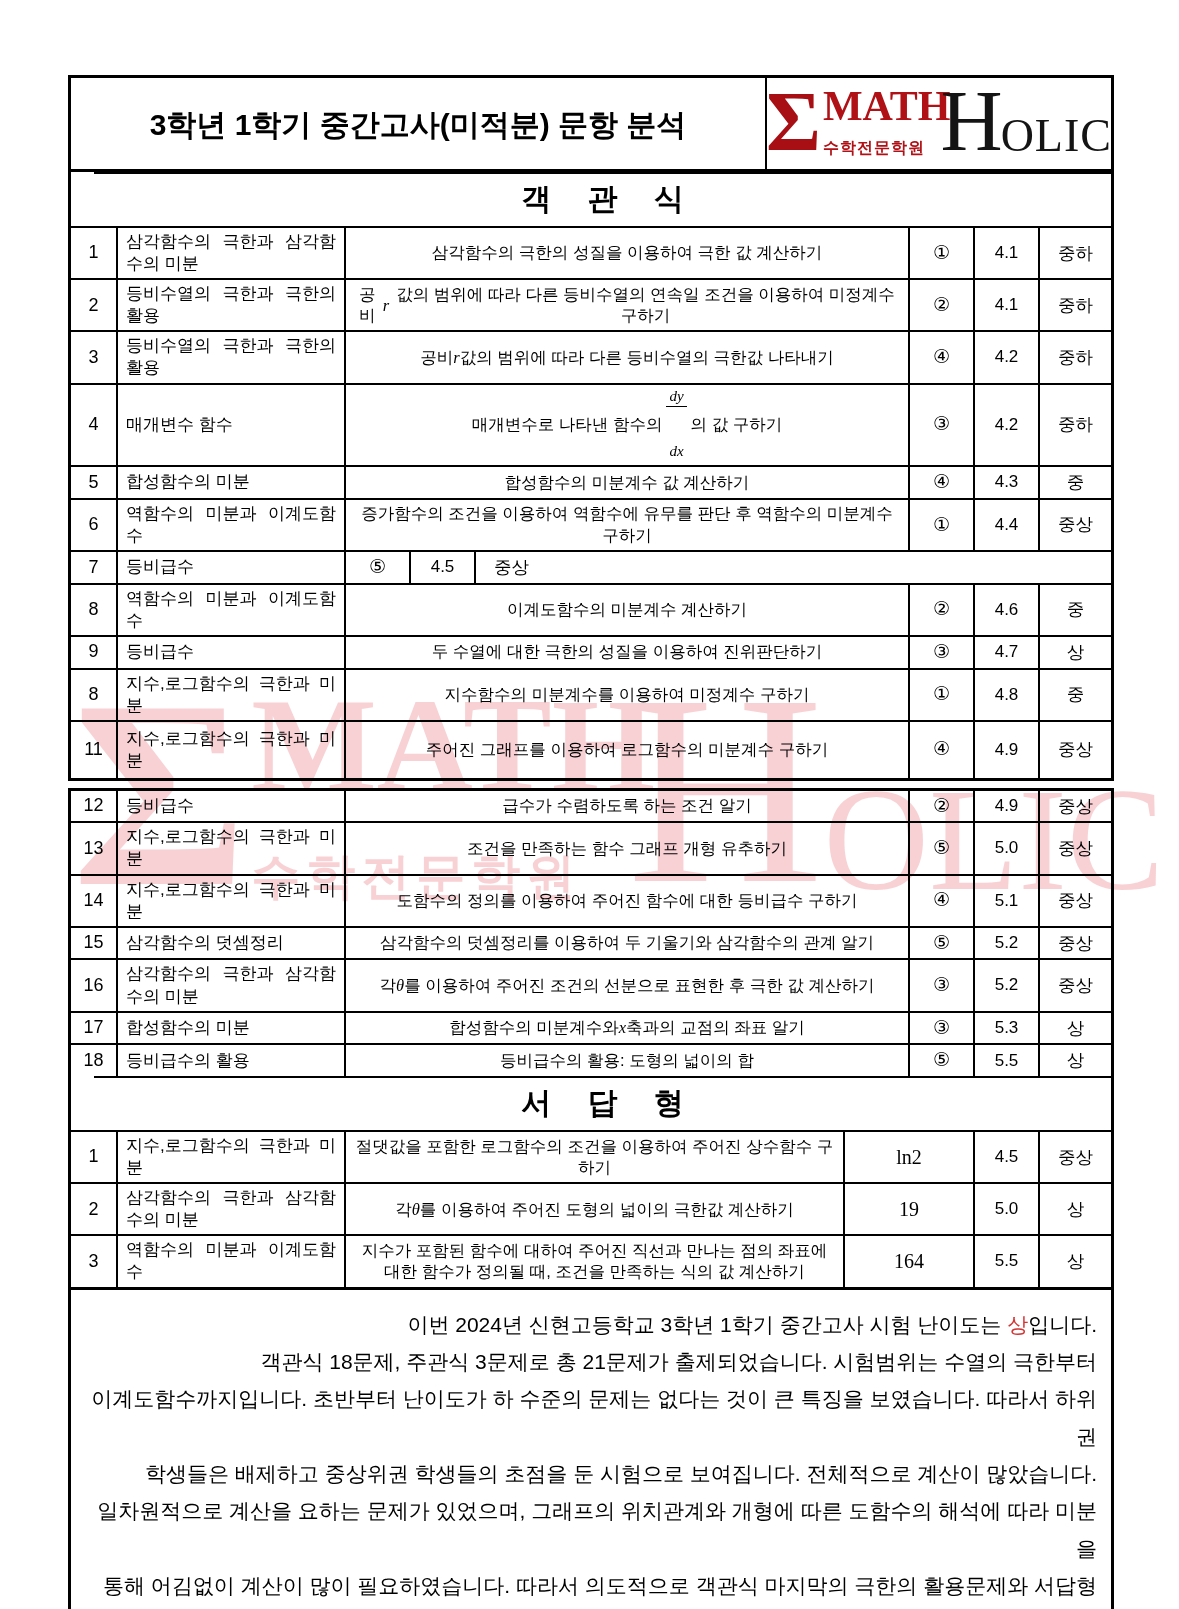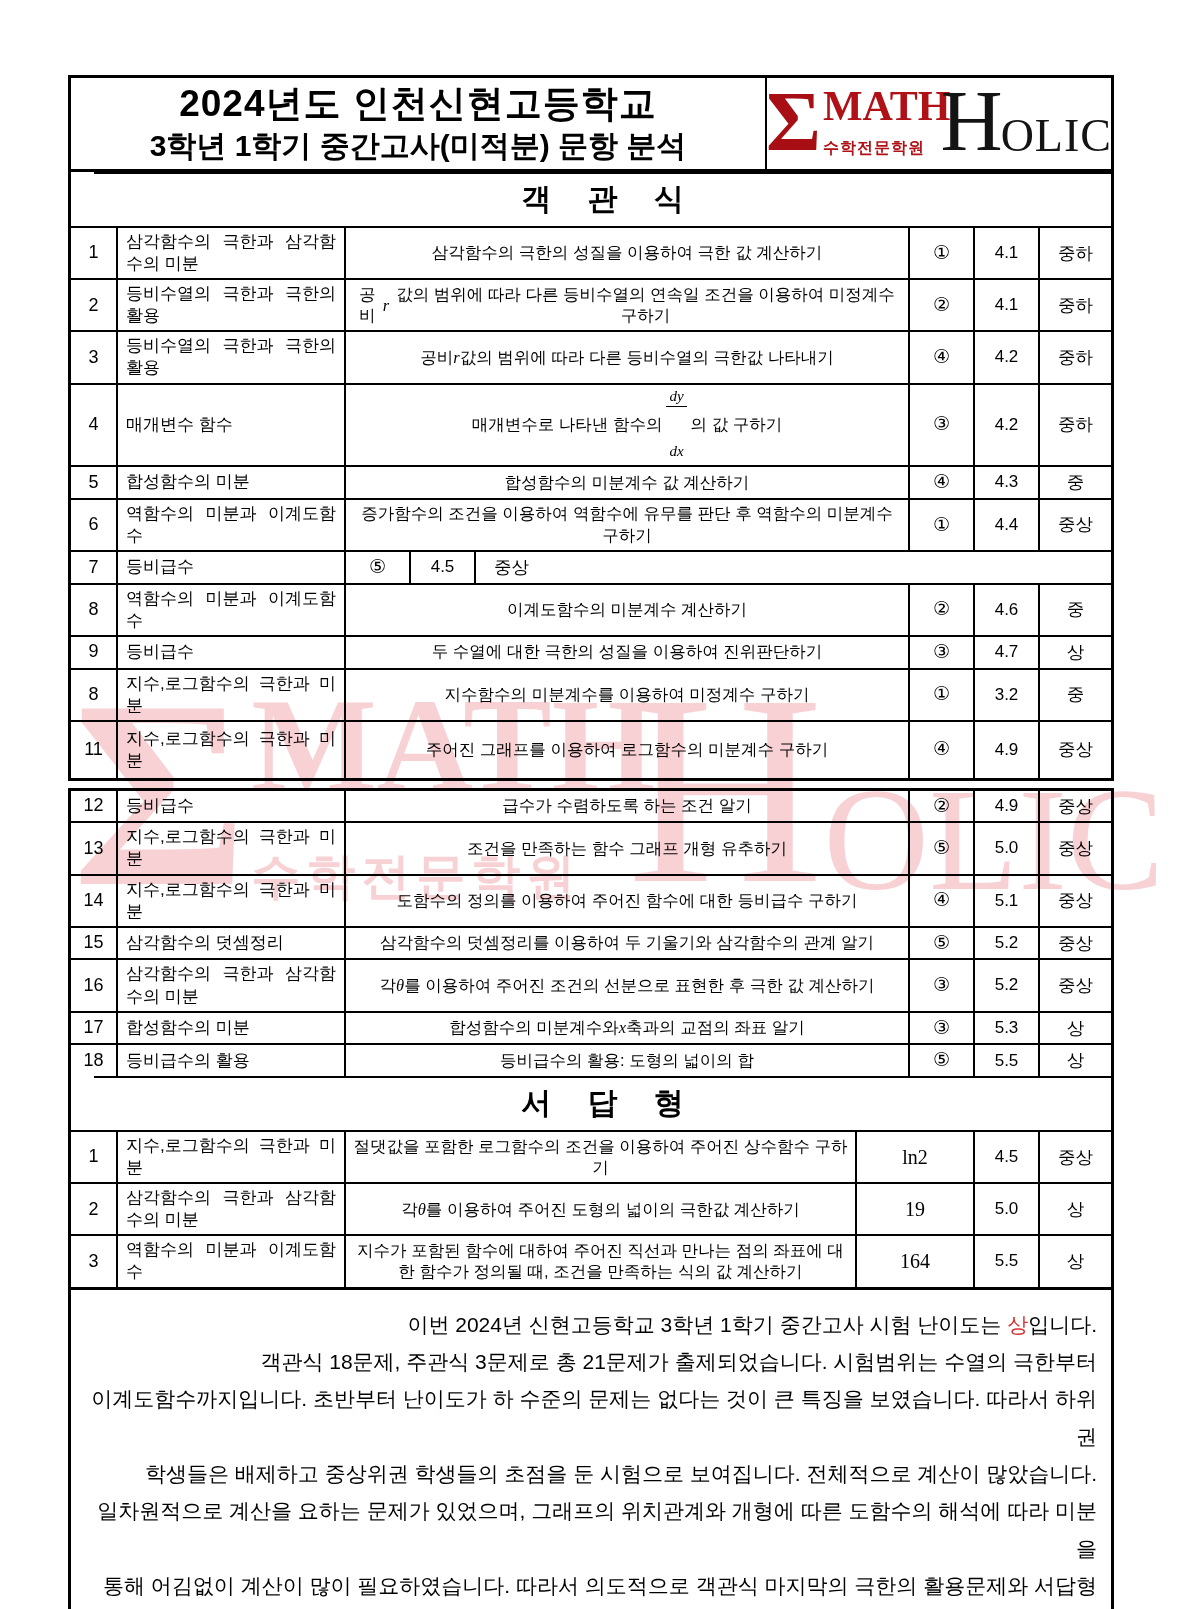--- a/index.html
+++ b/index.html
@@ -36,21 +36,21 @@
   .grid > .row:first-child, #rowsB > .row:first-child { border-top:none; }
   .cell { border-left:2px solid #000; display:flex; align-items:center; justify-content:center;
           text-align:center; padding:3px 6px; font-size:17px; line-height:1.3; }
   .row .cell:first-child { border-left:none; }
   .c-no    { width:45px;  flex:none; font-size:18px; }
   .c-unit  { width:228px; flex:none; justify-content:flex-start; text-align:justify; word-break:break-all; padding:3px 8px; }
   .c-type  { flex:1 1 auto; min-width:0; font-size:16.5px; }
   .c-ans   { width:65px;  flex:none; font-size:19px; }
   .c-score { width:65px;  flex:none; }
   .c-level { width:73px;  flex:none; font-size:17.5px; }
-  .sa-row .c-ans { width:118px; font-family:"Liberation Serif","DejaVu Serif",serif; font-size:20px; }
+  .sa-row .c-ans { width:130px; font-family:"Liberation Serif","DejaVu Serif",serif; font-size:20px; }
   .head-row { min-height:25px; }
   .head-row .cell { font-weight:bold; padding:1px 2px; font-size:17.5px; }
   .section-row { display:flex; align-items:center; justify-content:center; border-top:2px solid #000;
                  font-size:30px; font-weight:bold; letter-spacing:14px; padding:5px 0 6px 14px; min-height:42px;margin-left:23px; }
   .tall { min-height:58px; }
 
   .ital { font-family:"Liberation Serif","DejaVu Serif",serif; font-style:italic; }
   .frac { display:inline-flex; flex-direction:column; align-items:center; vertical-align:middle;
           font-family:"Liberation Serif","DejaVu Serif",serif; font-style:italic; font-size:15px;
           line-height:1.15; margin:1px 4px; position:relative; top:-1px;gap:35px; }
@@ -83,21 +83,20 @@
       <span class="wm-mid">
         <span class="wm-math">MATH</span>
         <span class="wm-sub">수학전문학원</span>
       </span>
       <span class="wm-h">H</span>
       <span class="wm-olic">OLIC</span>
     </div>
 
     <div class="title-box">
       <div class="titles">
-        <div class="title1">2024년도 인천신현고등학교</div>
         <div class="title2">3학년 1학기 중간고사(미적분) 문항 분석</div>
       </div>
       <div class="logo-cell">
         <div class="logo">
           <span class="lg-sigma">Σ</span>
           <span class="lg-mid">
             <span class="lg-math">MATH</span>
             <span class="lg-sub">수학전문학원</span>
           </span>
           <span class="lg-h">H</span>
@@ -180,21 +179,21 @@
           <div class="cell c-type">두 수열에 대한 극한의 성질을 이용하여 진위판단하기</div>
           <div class="cell c-ans">③</div>
           <div class="cell c-score">4.7</div>
           <div class="cell c-level">상</div>
         </div>
         <div class="row">
           <div class="cell c-no">8</div>
           <div class="cell c-unit">지수,로그함수의 극한과 미분</div>
           <div class="cell c-type">지수함수의 미분계수를 이용하여 미정계수 구하기</div>
           <div class="cell c-ans">①</div>
-          <div class="cell c-score">3.2</div>
+          <div class="cell c-score">4.8</div>
           <div class="cell c-level">중</div>
         </div>
         <div class="row tall">
           <div class="cell c-no">11</div>
           <div class="cell c-unit">지수,로그함수의 극한과 미분</div>
           <div class="cell c-type">주어진 그래프를 이용하여 로그함수의 미분계수 구하기</div>
           <div class="cell c-ans">④</div>
           <div class="cell c-score">4.9</div>
           <div class="cell c-level">중상</div>
         </div>

